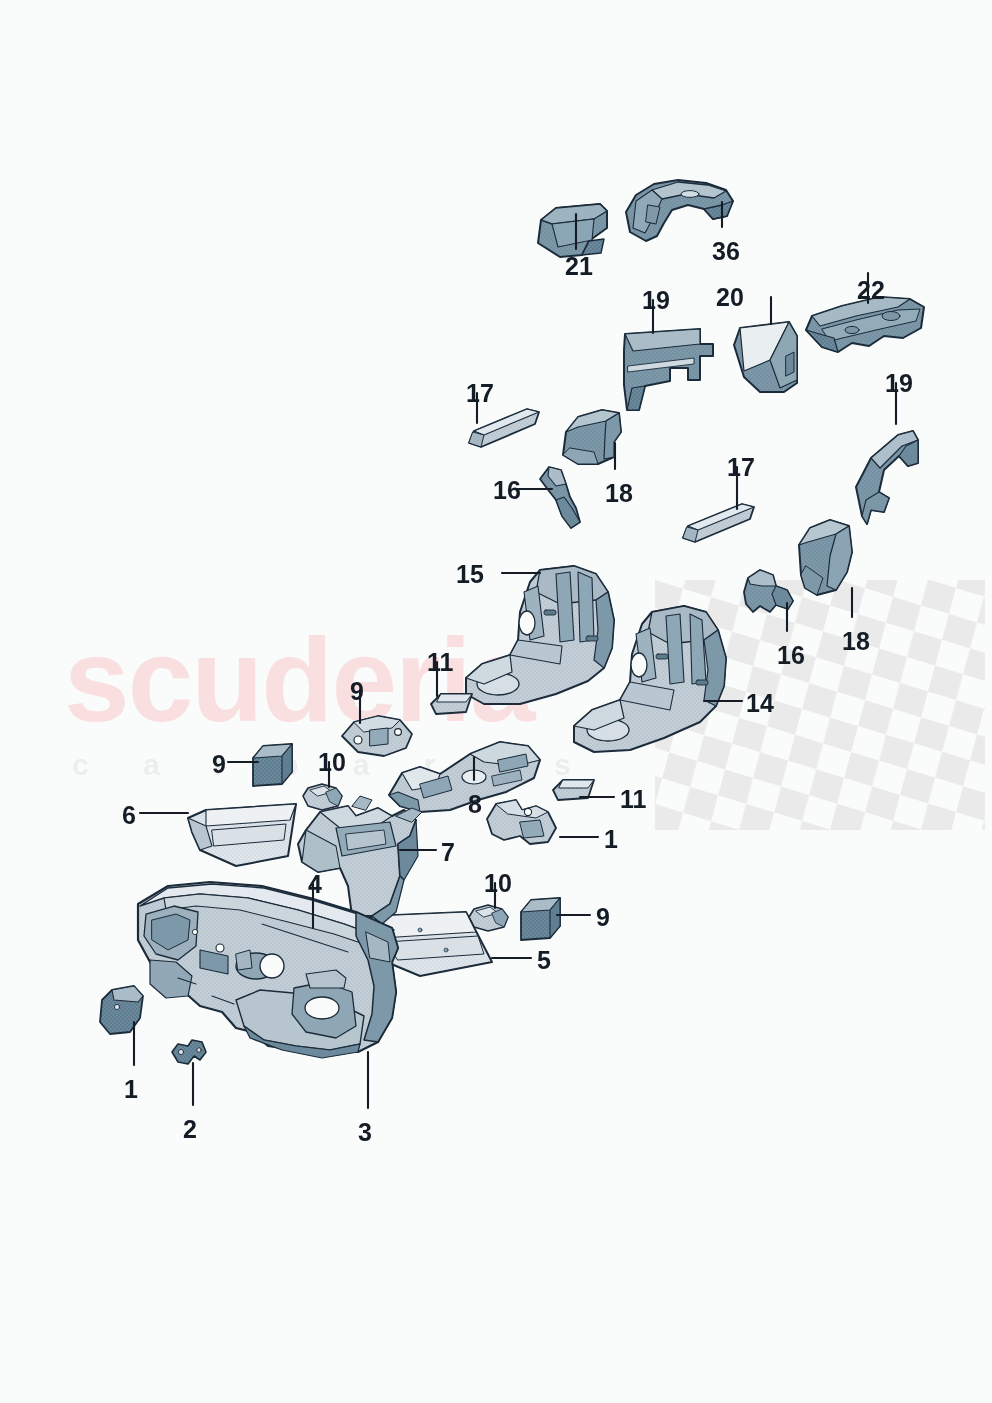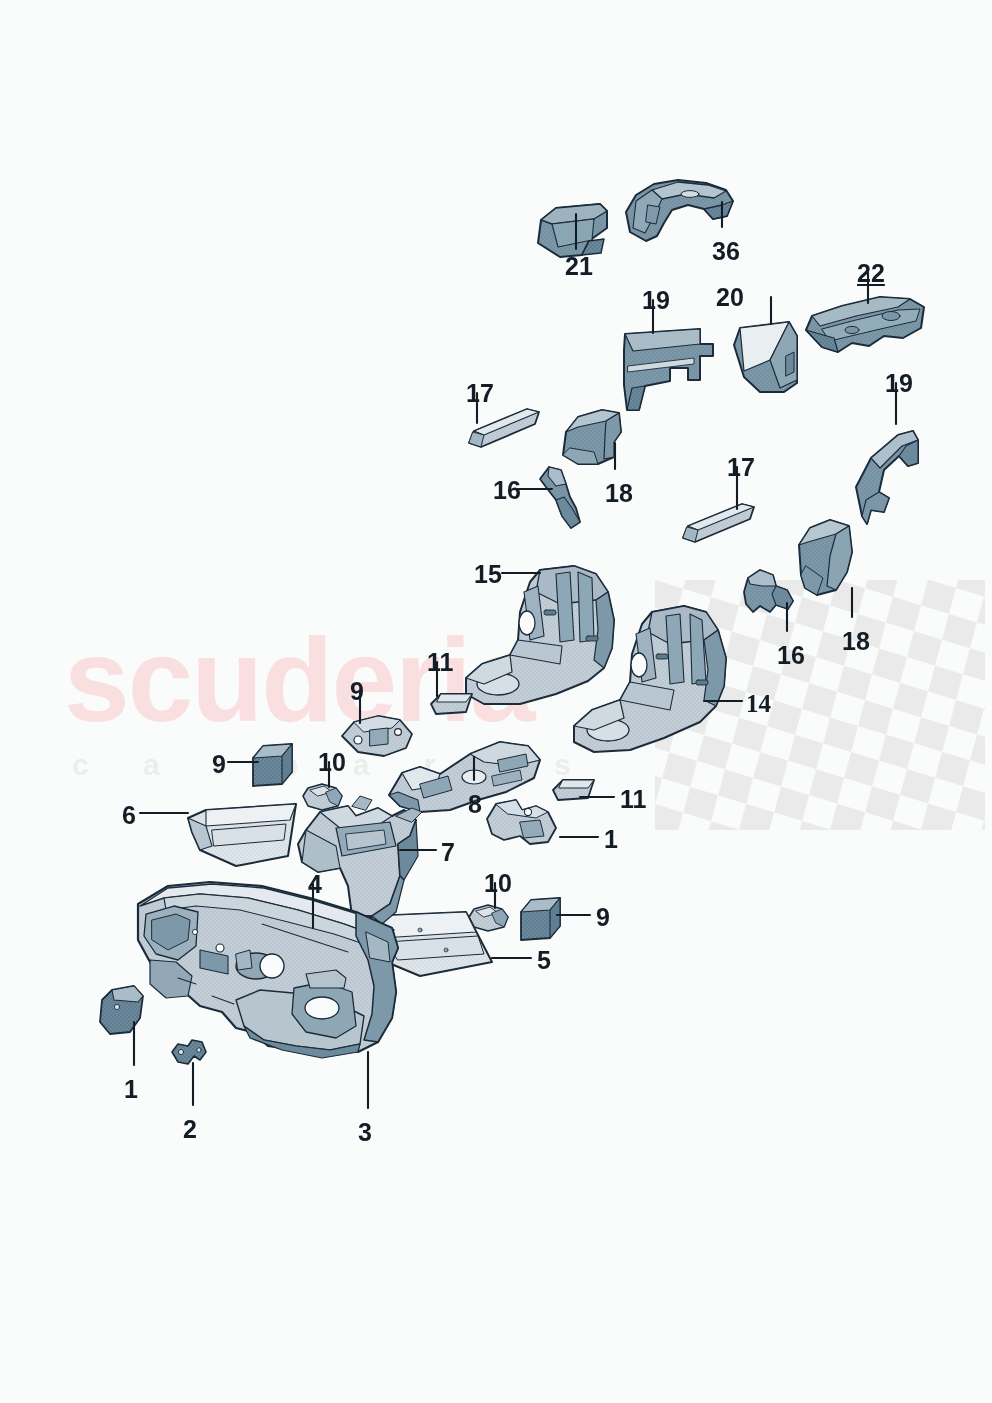--- a/index.html
+++ b/index.html
@@ -433,29 +433,29 @@
       <div class="lbl" style="left: 441px; top: 840px;">7</div>
       <div class="lbl" style="left: 468px; top: 792px;">8</div>
       <div class="lbl" style="left: 212px; top: 752px;">9</div>
       <div class="lbl" style="left: 596px; top: 905px;">9</div>
       <div class="lbl" style="left: 318px; top: 750px;">10</div>
       <div class="lbl" style="left: 484px; top: 871px;">10</div>
       <div class="lbl" style="left: 427px; top: 650px;">11</div>
       <div class="lbl" style="left: 620px; top: 787px;">11</div>
       <div class="lbl" style="left: 604px; top: 827px;">1</div>
       <div class="lbl" style="left: 350px; top: 679px;">9</div>
-      <div class="lbl" style="left: 746px; top: 691px; font-family: Liberation Serif, serif;">14</div>
-      <div class="lbl" style="left: 474px; top: 562px;">15</div>
+      <div class="lbl" style="left: 746px; top: 691px;">14</div>
+      <div class="lbl" style="left: 456px; top: 562px;">15</div>
       <div class="lbl" style="left: 493px; top: 478px;">16</div>
       <div class="lbl" style="left: 777px; top: 643px;">16</div>
       <div class="lbl" style="left: 466px; top: 381px;">17</div>
       <div class="lbl" style="left: 727px; top: 455px;">17</div>
       <div class="lbl" style="left: 605px; top: 481px;">18</div>
       <div class="lbl" style="left: 842px; top: 629px;">18</div>
       <div class="lbl" style="left: 642px; top: 288px;">19</div>
       <div class="lbl" style="left: 885px; top: 371px;">19</div>
       <div class="lbl" style="left: 716px; top: 285px;">20</div>
       <div class="lbl" style="left: 565px; top: 254px;">21</div>
-      <div class="lbl" style="left: 857px; top: 261px; text-decoration: underline;">22</div>
+      <div class="lbl" style="left: 857px; top: 278px;">22</div>
       <div class="lbl" style="left: 712px; top: 239px;">36</div>
     </div>
 
 </div>
 
 </body></html>

